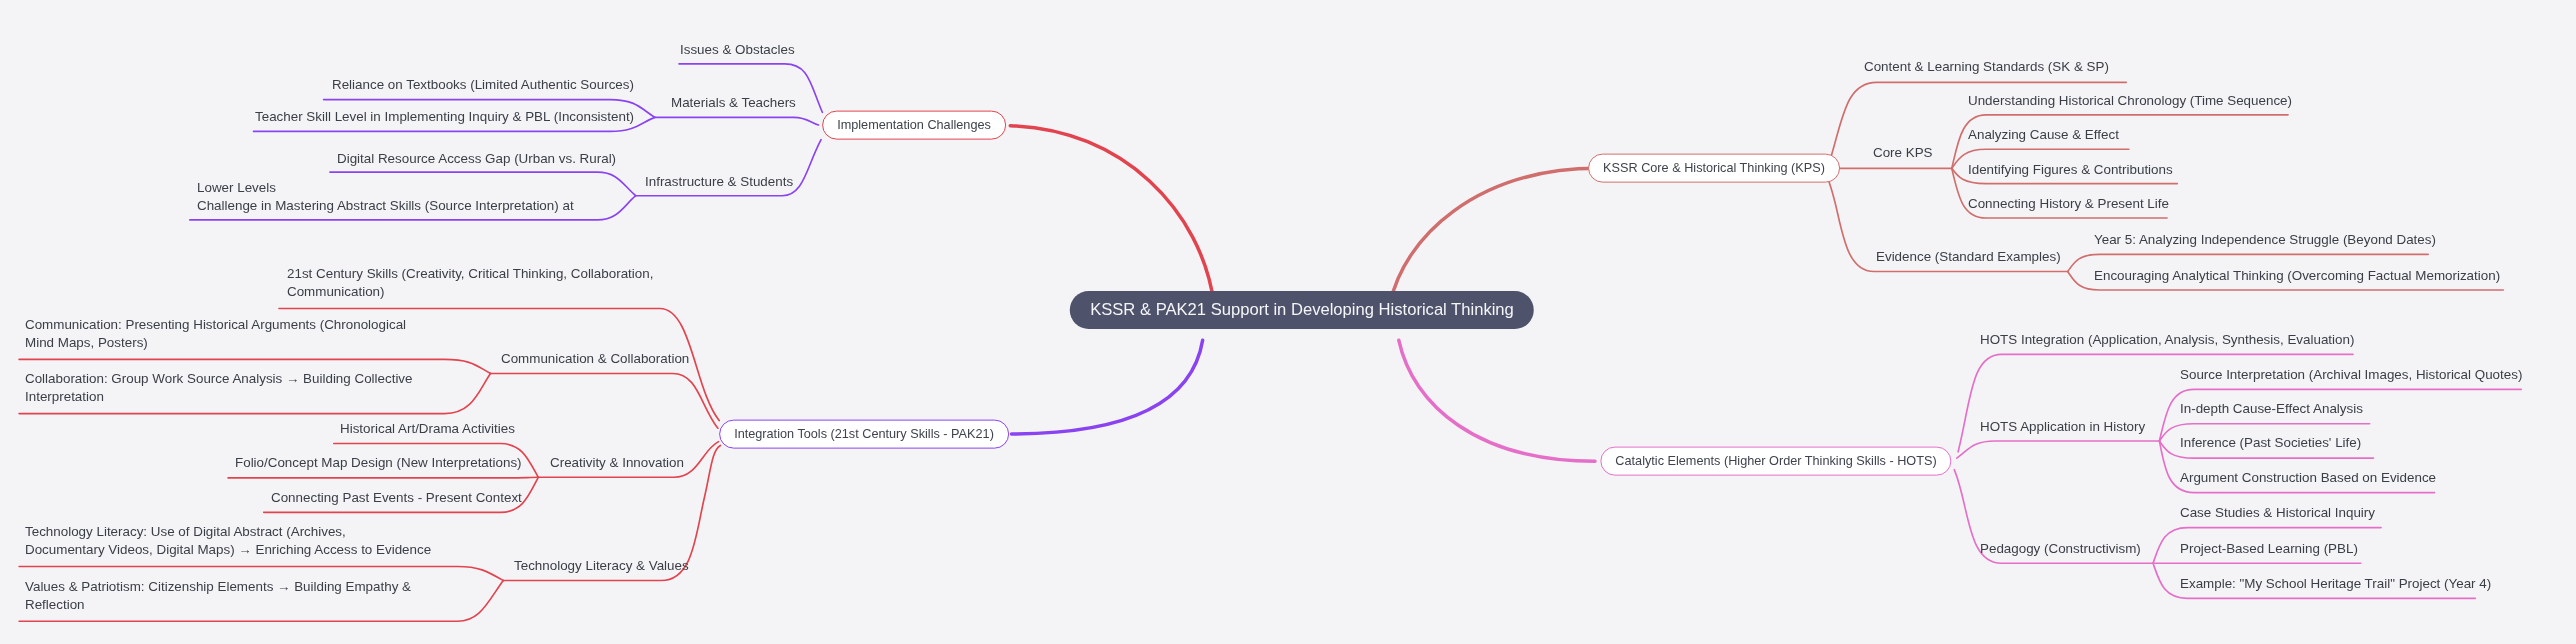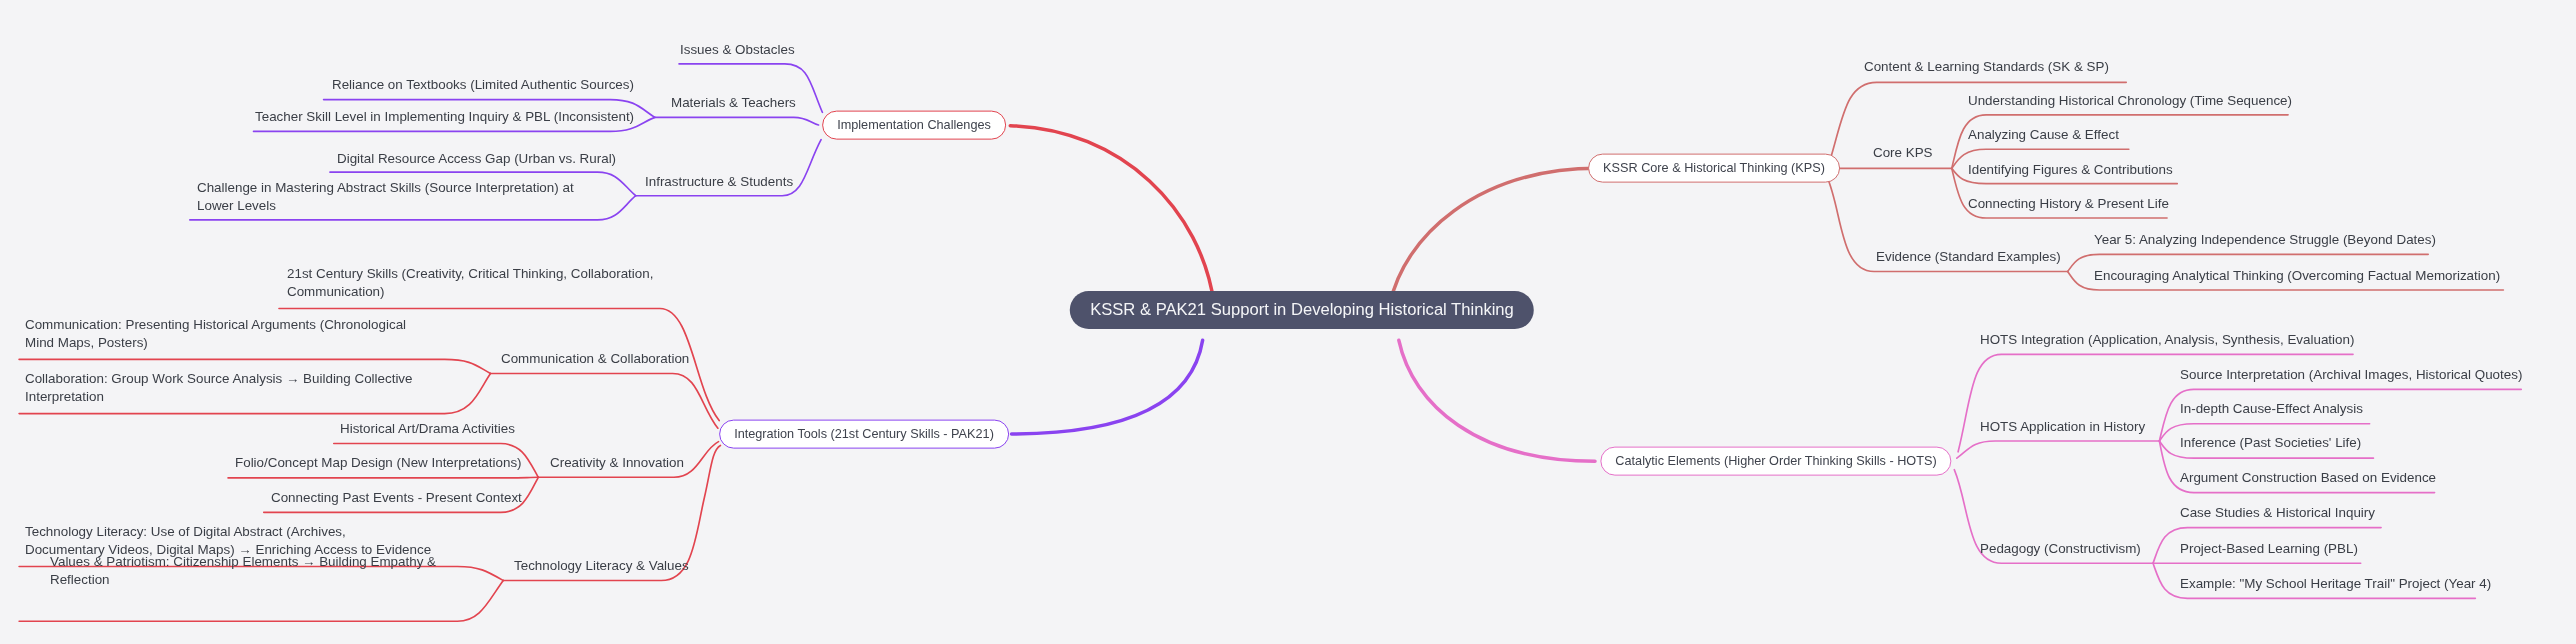--- a/index.html
+++ b/index.html
@@ -113,22 +113,22 @@
   <div class="node border-pink" style="left:1776px; top:461px;">Catalytic Elements (Higher Order Thinking Skills - HOTS)</div>
   <div class="node border-violet" style="left:864px; top:434px;">Integration Tools (21st Century Skills - PAK21)</div>
 
   <div class="topic" style="left:680px; top:41px;">Issues &amp; Obstacles</div>
   <div class="topic" style="left:671px; top:94px;">Materials &amp; Teachers</div>
   <div class="topic" style="left:332px; top:76px;">Reliance on Textbooks (Limited Authentic Sources)</div>
   <div class="topic" style="left:255px; top:108px;">Teacher Skill Level in Implementing Inquiry &amp; PBL (Inconsistent)</div>
   <div class="topic" style="left:645px; top:173px;">Infrastructure &amp; Students</div>
   <div class="topic" style="left:337px; top:150px;">Digital Resource Access Gap (Urban vs. Rural)</div>
   <div class="topic" style="left:197px; top:179px;">
+    <div>Lower Levels</div>
     <div>Challenge in Mastering Abstract Skills (Source Interpretation) at</div>
-    <div>Lower Levels</div>
   </div>
 
   <div class="topic" style="left:1864px; top:58px;">Content &amp; Learning Standards (SK &amp; SP)</div>
   <div class="topic" style="left:1873px; top:144px;">Core KPS</div>
   <div class="topic" style="left:1968px; top:92px;">Understanding Historical Chronology (Time Sequence)</div>
   <div class="topic" style="left:1968px; top:126px;">Analyzing Cause &amp; Effect</div>
   <div class="topic" style="left:1968px; top:161px;">Identifying Figures &amp; Contributions</div>
   <div class="topic" style="left:1968px; top:195px;">Connecting History &amp; Present Life</div>
   <div class="topic" style="left:1876px; top:248px;">Evidence (Standard Examples)</div>
   <div class="topic" style="left:2094px; top:231px;">Year 5: Analyzing Independence Struggle (Beyond Dates)</div>
@@ -160,19 +160,19 @@
   </div>
   <div class="topic" style="left:550px; top:454px;">Creativity &amp; Innovation</div>
   <div class="topic" style="left:340px; top:420px;">Historical Art/Drama Activities</div>
   <div class="topic" style="left:235px; top:454px;">Folio/Concept Map Design (New Interpretations)</div>
   <div class="topic" style="left:271px; top:489px;">Connecting Past Events - Present Context</div>
   <div class="topic" style="left:514px; top:557px;">Technology Literacy &amp; Values</div>
   <div class="topic" style="left:25px; top:523px;">
     <div>Technology Literacy: Use of Digital Abstract (Archives,</div>
     <div>Documentary Videos, Digital Maps) → Enriching Access to Evidence</div>
   </div>
-  <div class="topic" style="left:25px; top:553px;margin-left:25px;">
+  <div class="topic" style="left:25px; top:578px;">
     <div>Values &amp; Patriotism: Citizenship Elements → Building Empathy &amp;</div>
     <div>Reflection</div>
   </div>
 
 </div>
 
 
 </body></html>

